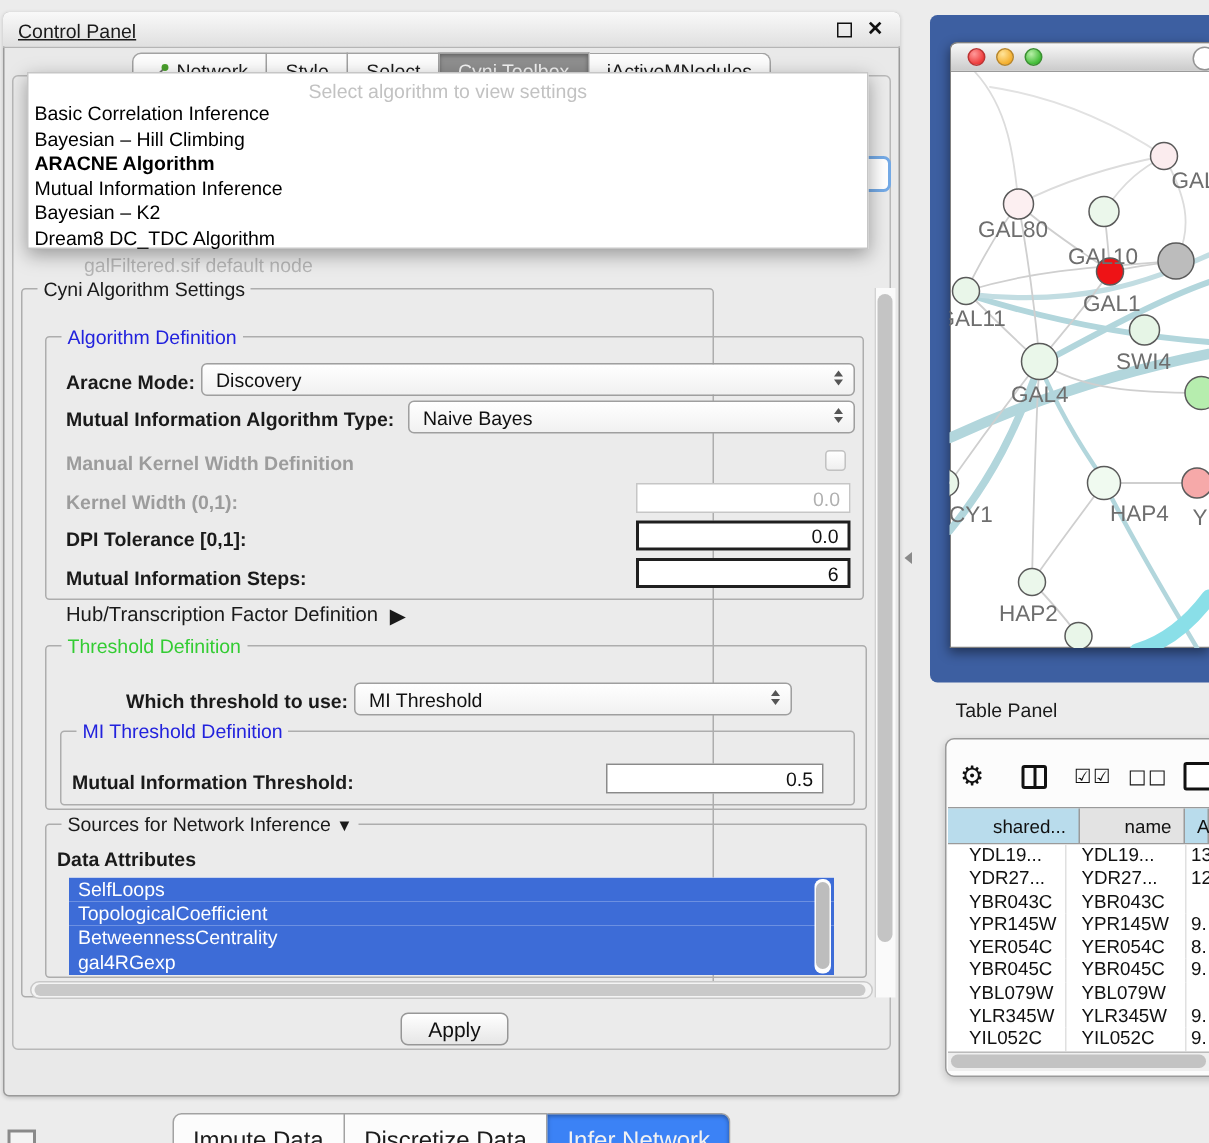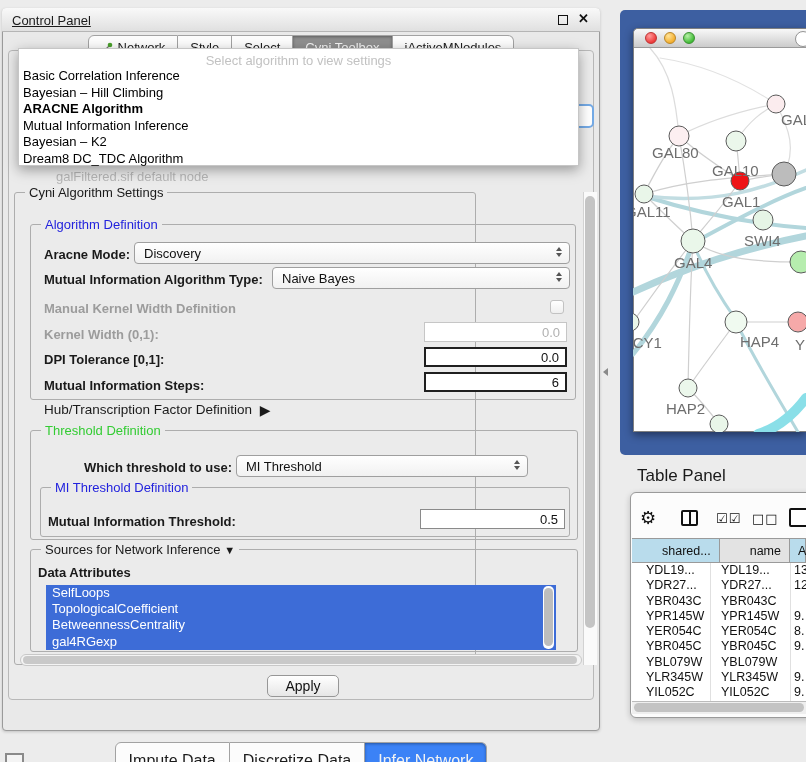--- a/index.html
+++ b/index.html
@@ -80,21 +80,21 @@
   .net-titlebar { left:634px; top:29px; width:172px; height:19px; background:linear-gradient(#f8f8f8,#cbcbcb); border-bottom:1px solid #9a9a9a; border-radius:5px 0 0 0; }
   .light { position:absolute; width:12px; height:12px; border-radius:50%; top:32px; }
   .light.red { left:645px; background:radial-gradient(circle at 35% 30%, #ff9a9a, #ee3b3b 70%); border:1px solid #b33; }
   .light.yellow { left:664px; background:radial-gradient(circle at 35% 30%, #ffe49a, #f4af2e 70%); border:1px solid #b8862a; }
   .light.green { left:683px; background:radial-gradient(circle at 35% 30%, #b8f0a8, #43bc38 70%); border:1px solid #3a8f31; }
   .titlebar-fragment { left:795px; top:31px; width:16px; height:16px; border-radius:50%; background:#fff; border:1px solid #949494; }
   svg.net { left:633px; top:48px; }
   .net-label { font-size:15px; fill:#6e6e6e; }
 
   
-  .tp-title { left:637px; top:466px; font-size:17px; color:#1a1a1a; }
+  .tp-title { left:637px; top:466px; font-size:13px; color:#1a1a1a; }
   .table-window { left:630px; top:492px; width:200px; height:226px; background:#fcfcfc; border:1px solid #9a9a9a; border-radius:6px 0 0 6px; box-shadow:0 2px 6px rgba(0,0,0,.2); }
   .tp-toolbar-icon { position:absolute; color:#111; }
   .gear-icon { left:640px; top:507px; font-size:18px; font-family:"DejaVu Sans",sans-serif; }
   .split-icon { left:681px; top:510px; width:17px; height:16px; border:2px solid #111; border-radius:2px; }
   .split-icon::after { content:""; position:absolute; left:5.5px; top:0; width:2px; height:12px; background:#111; }
   .checked-icon { left:716px; top:511px; font-size:13px; font-family:"DejaVu Sans",sans-serif; letter-spacing:1px; }
   .unchecked-icon { left:752px; top:511px; font-size:13px; font-family:"DejaVu Sans",sans-serif; letter-spacing:1px; }
   .tablefile-icon { left:789px; top:508px; width:20px; height:19px; border:2px solid #111; border-radius:2px; background:#fff; }
 
   .tbl-header { left:632px; top:538px; width:174px; height:25px; display:flex; border-top:1px solid #9a9a9a; border-bottom:1px solid #9a9a9a; }
@@ -207,21 +207,21 @@
   <span>MI Threshold</span>
   <span class="stepper">
       <span class="tri-up"></span>
       <span class="tri-down"></span>
     </span>
 </div>
 <div class="groupbox" style="left:40px; top:487px; width:530px; height:50px;">
   <span class="legend blue">MI Threshold Definition</span>
 </div>
 <div class="lbl" style="left:48px; top:514px;">Mutual Information Threshold:</div>
-<div class="field thin" style="left:420px; top:509px; width:145px;">0.5</div>
+<div class="field thin" style="left:404px; top:509px; width:145px;">0.5</div>
 
 <div class="groupbox" style="left:30px; top:549px; width:548px; height:103px;">
   <span class="legend">
     <span>Sources for Network Inference</span>
     <span style="font-size:11px;">▼</span>
   </span>
 </div>
 <div class="lbl" style="left:38px; top:565px;">Data Attributes</div>
 <div class="abs attr-list" id="attr-list">
     <div class="attr-item">SelfLoops</div>

